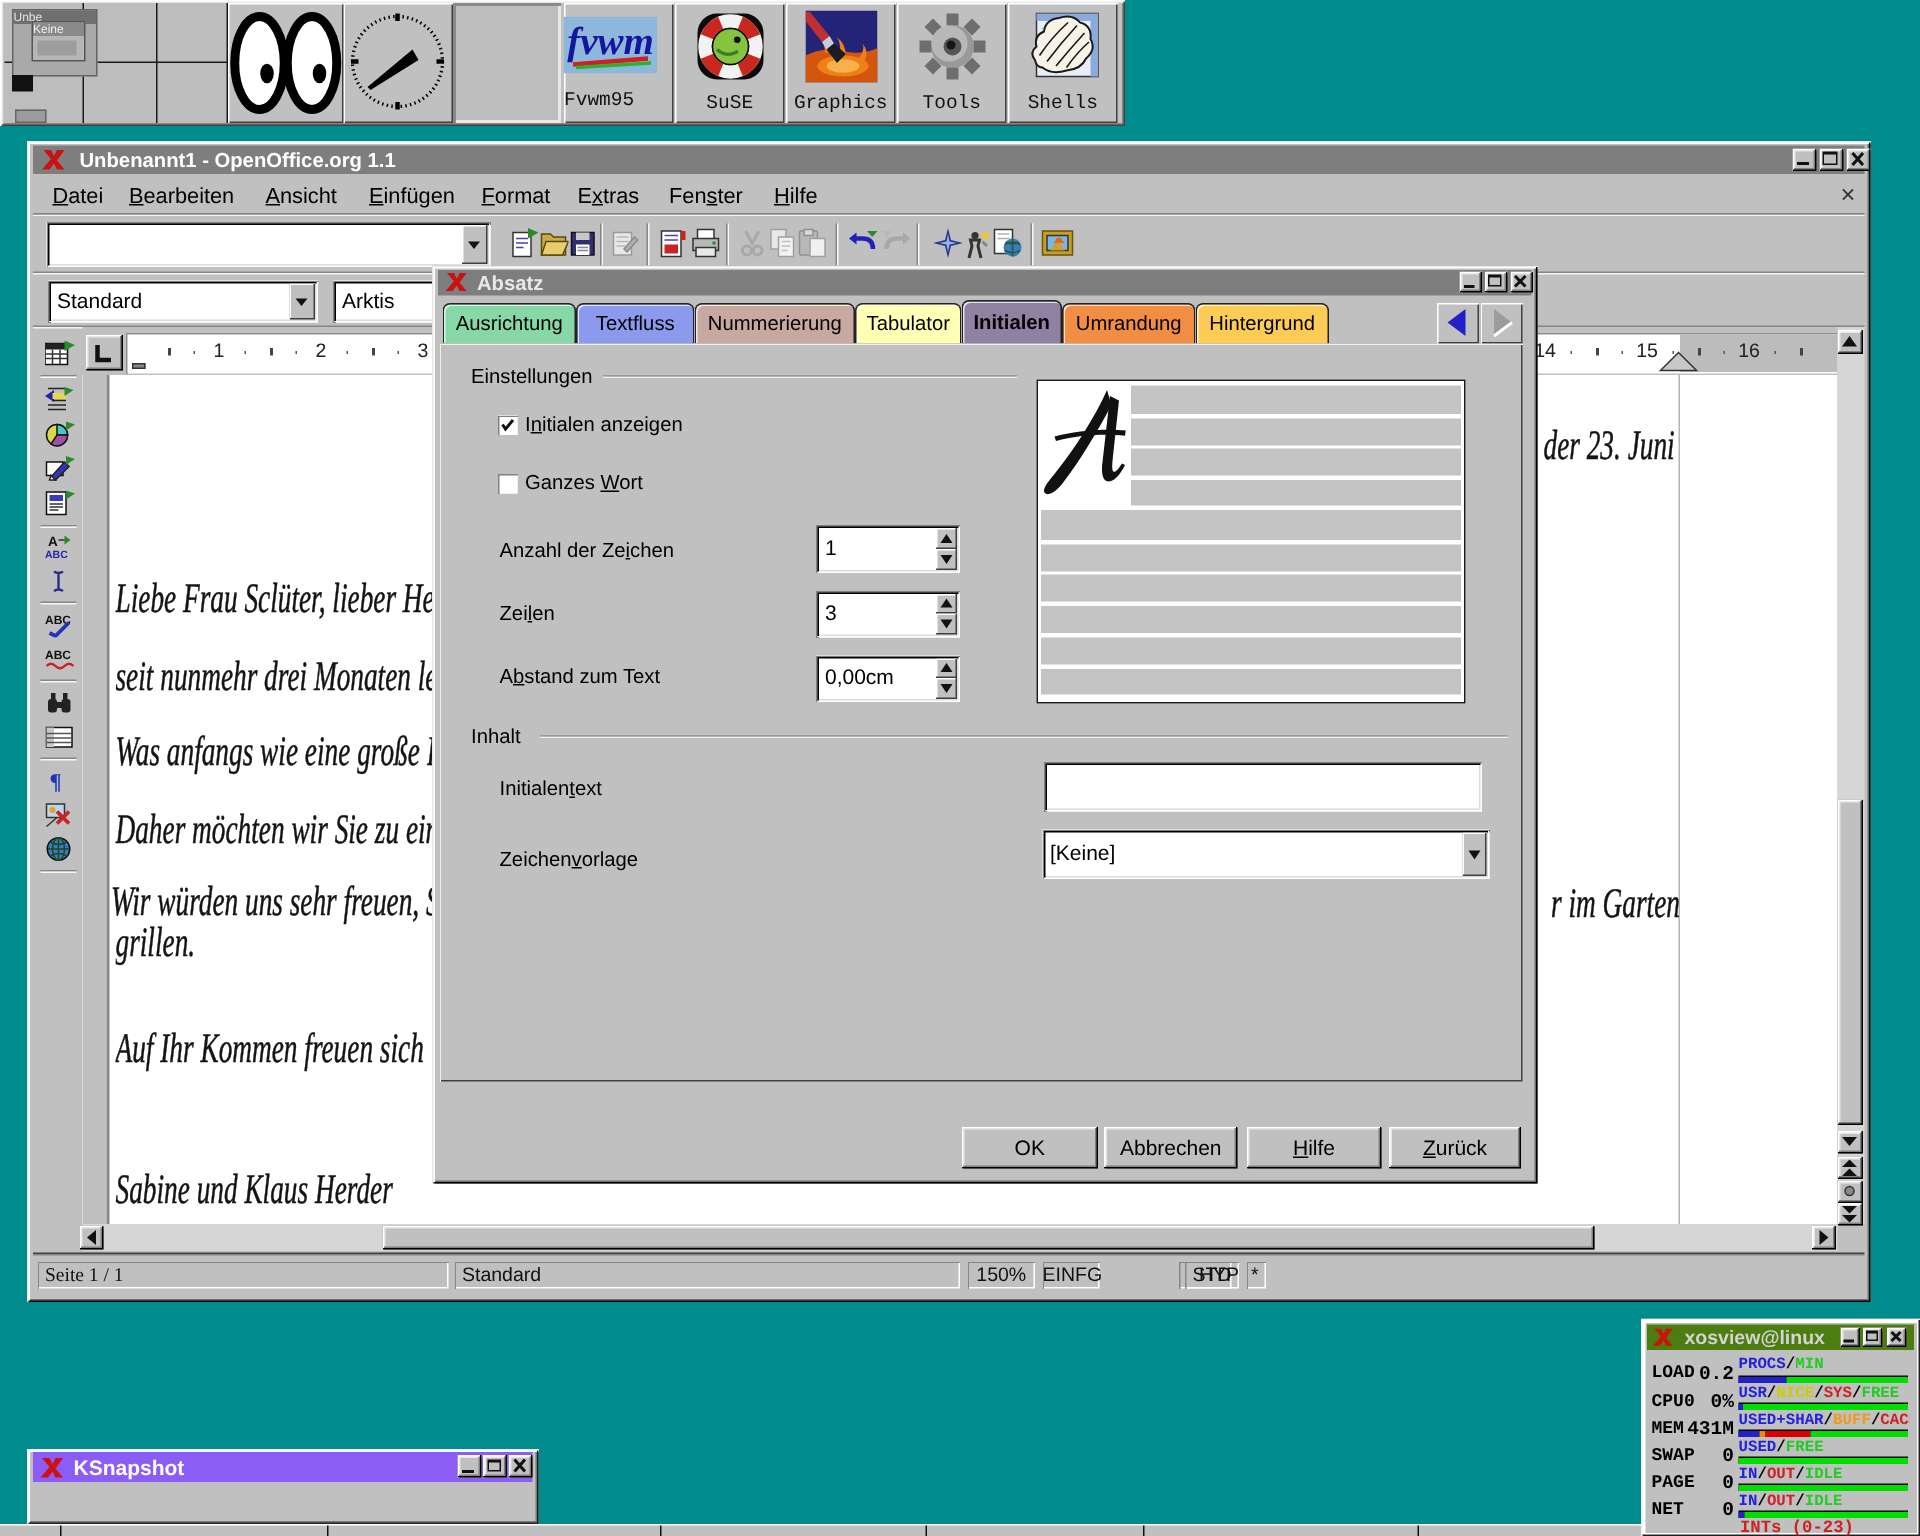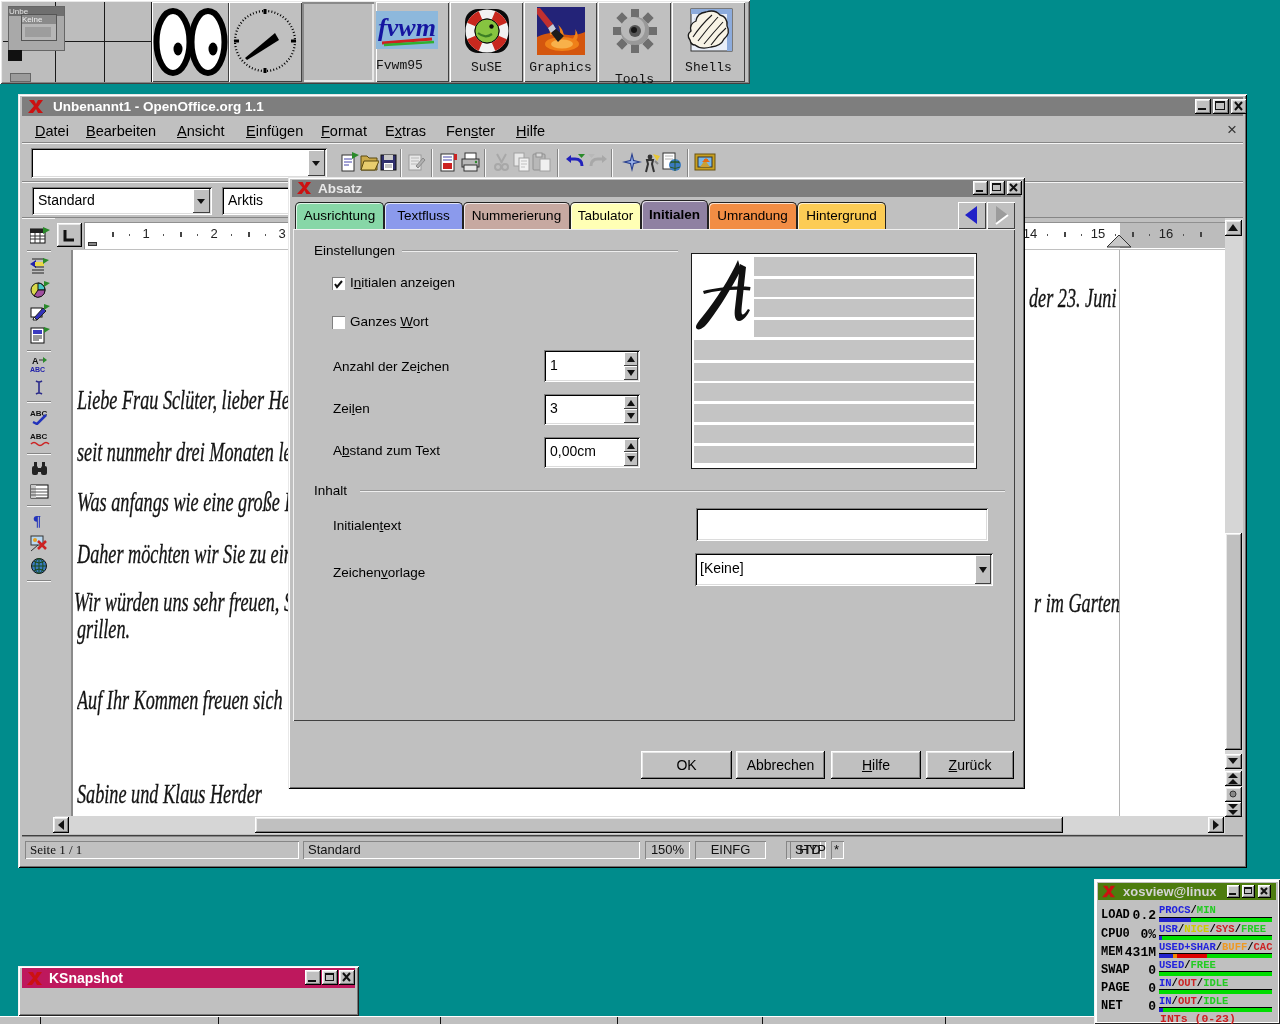--- a/index.html
+++ b/index.html
@@ -113,21 +113,21 @@
         <rect x="33" y="7" width="8" height="8" transform="rotate(45 37 11)"></rect>
         <rect x="7" y="33" width="8" height="8" transform="rotate(45 11 37)"></rect>
         <rect x="33" y="33" width="8" height="8" transform="rotate(45 37 37)"></rect>
       </g>
     </g>
     <circle cx="24" cy="24" r="14" fill="#999"></circle>
     <circle cx="22" cy="22" r="12" fill="#b8b8b8"></circle>
     <circle cx="24" cy="24" r="6" fill="#555"></circle>
     <circle cx="23" cy="23" r="3" fill="#161616"></circle>
   </svg>
-  <div style="font-family:'Liberation Mono';font-size:13px;color:#111;margin-top:13px;">Tools</div>
+  <div style="font-family:'Liberation Mono';font-size:13px;color:#111;margin-top:1px;">Tools</div>
 </div>
 <div class="abs raised1" style="left:672px;top:2px;width:73px;height:80px;text-align:center;">
   <svg width="48" height="48" viewBox="0 0 48 48" style="margin-top:5px;">
     <rect x="6" y="2" width="41" height="42" fill="#e8eef8" stroke="#333" stroke-width="1"></rect>
     <rect x="6" y="2" width="41" height="5" fill="#8cabdc"></rect>
     <rect x="42" y="7" width="5" height="37" fill="#8cabdc"></rect>
     <path d="M9 12 h30 M9 17 h26 M9 22 h28" stroke="#b8c8e4"></path>
     <g stroke="#1a1a1a" stroke-width="1.3" fill="#f7f3e6">
       <path d="M5 33 q-4 -5 1 -9 q-2 -7 5 -10 q1 -8 10 -9 q9 -3 14 3 q8 2 7 11 q4 7 -3 13 q-3 7 -13 8 q-10 3 -16 -2 q-4 0 -5 -5 Z"></path>
       <path d="M8 30 Q16 18 27 8 M13 34 Q22 22 33 10 M19 37 Q28 26 38 15 M26 38 Q33 28 41 21" fill="none" stroke-width="1.1"></path>
@@ -467,21 +467,21 @@
         </svg></div>
     <div class="abs btn95" style="left:200px;top:1px;width:808px;height:16px;"></div>
     <div class="abs btn95" style="left:1153px;top:1px;width:16px;height:16px;"><svg width="16" height="16">
           <polygon points="5,3 5,13 11,8" fill="#111"></polygon>
         </svg></div>
   </div>
   <div class="abs" id="statusbar" style="left:4px;top:742px;width:1221px;height:28px;border-top:1px solid #868686;box-shadow:0 -1px 0 #404040;">
     <div class="statuscell" style="left:3px;top:4px;width:274px;font-family:Liberation Serif, serif;">Seite 1 / 1</div>
     <div class="statuscell" style="left:281px;top:4px;width:337px;">Standard</div>
     <div class="statuscell" style="left:623px;top:4px;width:45px;text-align:center;padding-left:0;">150%</div>
-    <div class="statuscell" style="left:673px;top:4px;width:71px;text-align:center;padding-left:0;">EINFG</div>
+    <div class="statuscell" style="left:673px;top:4px;width:38px;text-align:center;padding-left:0;">EINFG</div>
     <div class="statuscell" style="left:764px;top:4px;width:35px;text-align:right;padding-left:0;">STD</div>
     <div class="statuscell" style="left:768px;top:4px;width:36px;text-align:right;padding-left:0;">HYP</div>
     <div class="statuscell" style="left:809px;top:4px;width:13px;padding-left:3px;">*</div>
   </div>
 </div>
 
 <div id="dialog" class="abs" style="left:288px;top:177px;width:737px;height:612px;background:#c0c0c0;box-shadow:inset 1px 1px 0 #e8e8e8,inset -1px -1px 0 #000000,inset 2px 2px 0 #ffffff,inset -2px -2px 0 #6e6e6e;">
   <div class="abs wtitle" style="left:4px;top:3px;width:729px;height:17px;">
     <svg class="abs" style="left:5px;top:1px;" width="15" height="14" viewBox="0 0 16 15">
         <path d="M1 1 L6 1 L8 5 L10 1 L15 1 L10 8 L15 14 L10 14 L8 10 L5 14 L0 14 L6 7 Z" fill="#cc1111"></path>
@@ -582,21 +582,21 @@
         <polygon points="4,12 12,12 8,18" fill="#111"></polygon>
       </svg></div>
 
   <div class="abs btn95" style="left:353px;top:574px;width:91px;height:28px;text-align:center;font-size:14px;line-height:28px;">OK</div>
   <div class="abs btn95" style="left:448px;top:574px;width:89px;height:28px;text-align:center;font-size:14px;line-height:28px;">Abbrechen</div>
   <div class="abs btn95" style="left:543px;top:574px;width:90px;height:28px;text-align:center;font-size:14px;line-height:28px;"><u>H</u>ilfe</div>
   <div class="abs btn95" style="left:638px;top:574px;width:88px;height:28px;text-align:center;font-size:14px;line-height:28px;"><u>Z</u>urück</div>
 </div>
 
 <div id="ksnap" class="abs" style="left:18px;top:966px;width:341px;height:50px;background:#c0c0c0;box-shadow:inset 1px 1px 0 #f2f2f2,inset -1px -1px 0 #222,inset 2px 2px 0 #fff,inset -2px -2px 0 #777;">
-  <div class="abs" style="left:4px;top:2px;width:333px;height:20px;background:#be185d;">
+  <div class="abs" style="left:4px;top:2px;width:333px;height:20px;background:#8b5cf6;">
     <svg class="abs" style="left:5px;top:3px;" width="16" height="15" viewBox="0 0 16 15">
         <path d="M1 1 L6 1 L8 5 L10 1 L15 1 L10 8 L15 14 L10 14 L8 10 L5 14 L0 14 L6 7 Z" fill="#cc1111"></path>
       </svg>
     <span class="abs" style="left:27px;top:2px;color:#fff;font-weight:bold;font-size:14px;">KSnapshot</span>
     <div class="abs btn95" style="left:283px;top:2px;width:16px;height:15px;">
         <div class="abs" style="left:3px;top:10px;width:8px;height:2px;background:#111;"></div>
       </div>
     <div class="abs btn95" style="left:300px;top:2px;width:16px;height:15px;">
         <div class="abs" style="left:3px;top:3px;width:9px;height:8px;border:1px solid #111;border-top-width:2px;"></div>
       </div>

